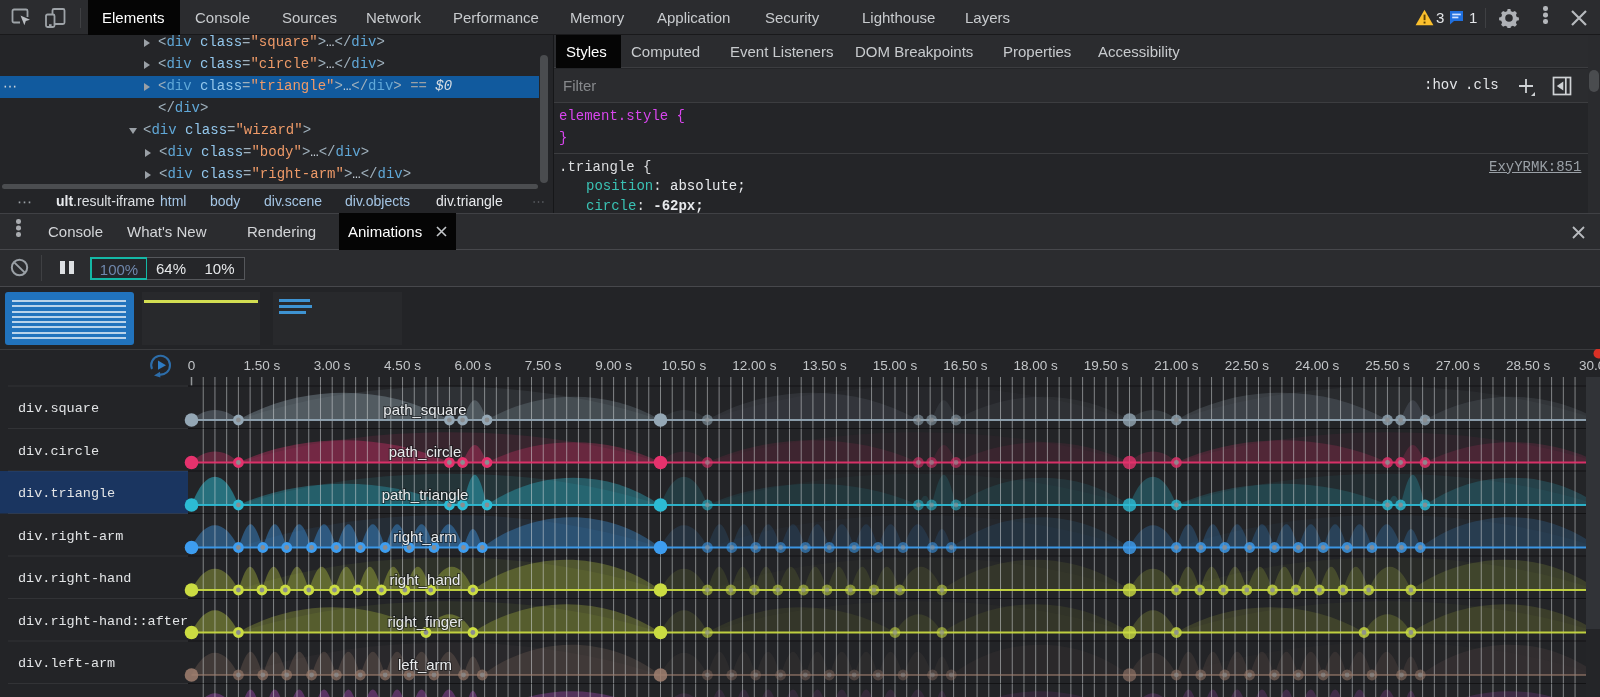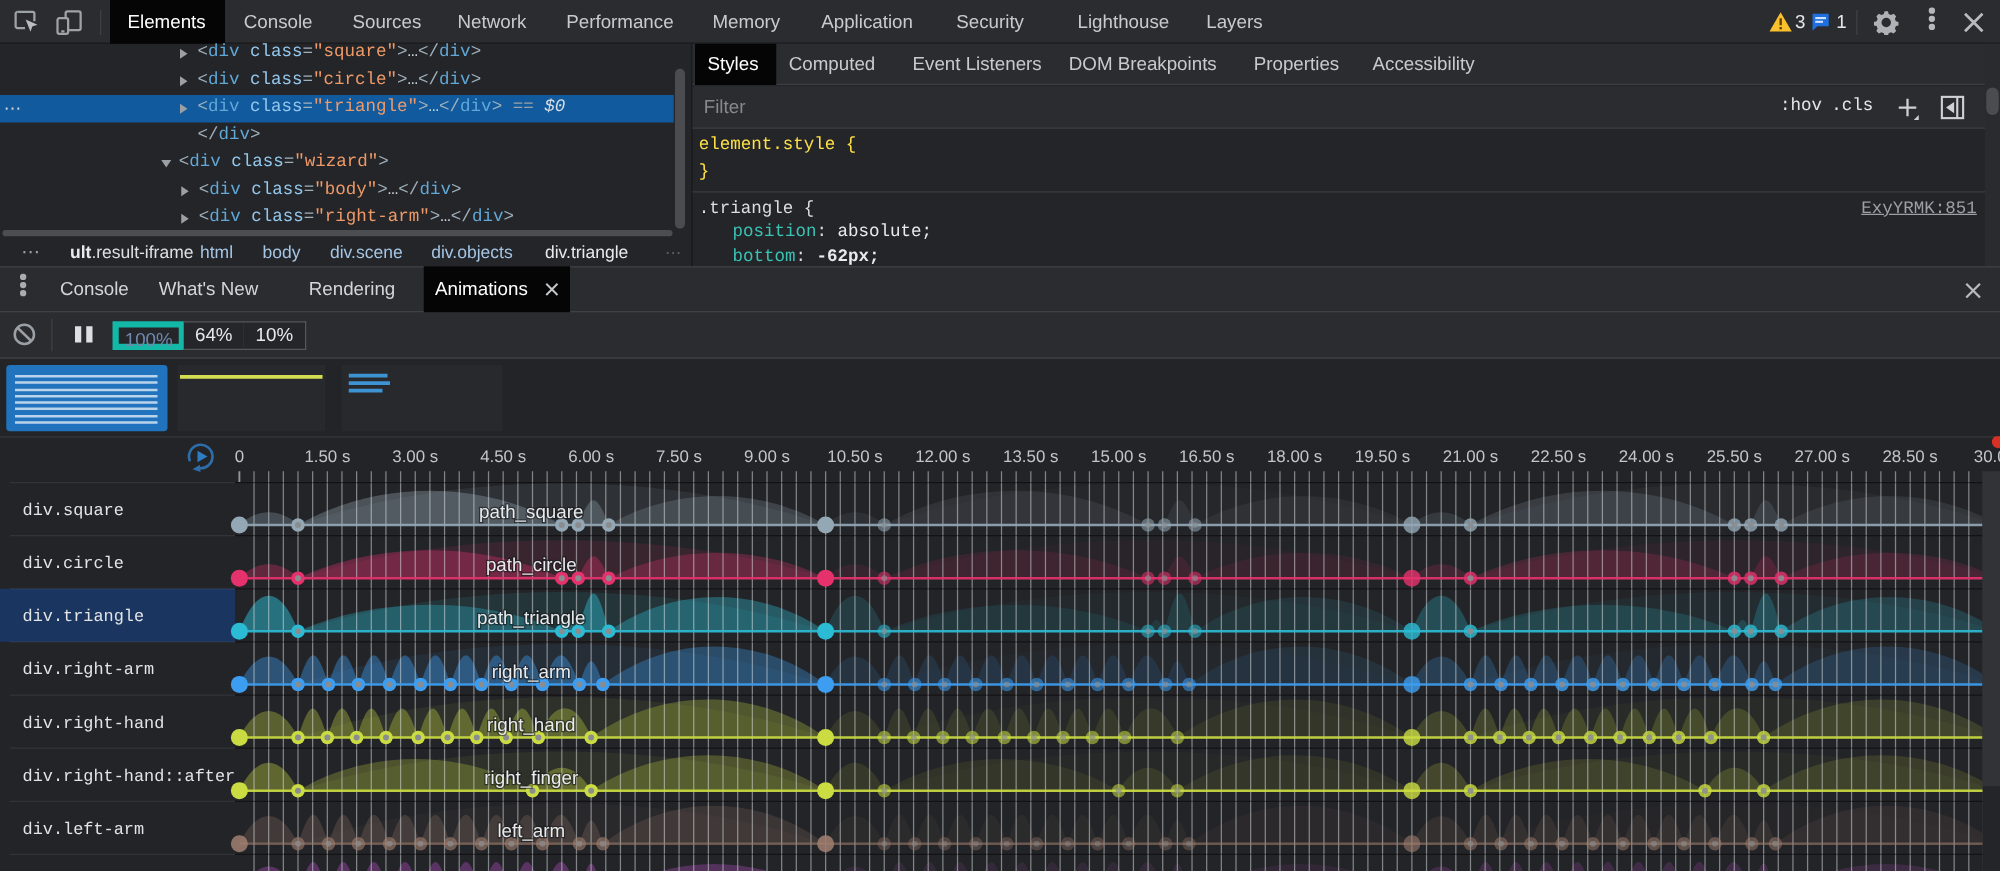--- a/index.html
+++ b/index.html
@@ -94,27 +94,27 @@
 <div class="mono" style="position:absolute;left:1465px;top:69px;height:33px;line-height:33px;font-size:14px;color:#e4e6e9">.cls</div>
 <svg style="position:absolute;left:1518px;top:78px" width="22" height="19" viewBox="0 0 22 19">
  <path d="M8 1 v14 M1 8 h14" stroke="#cfd2d5" stroke-width="1.8"></path>
  <path d="M17 14 v4 h-4 Z" fill="#cfd2d5"></path>
 </svg>
 <svg style="position:absolute;left:1552px;top:76px" width="20" height="20" viewBox="0 0 20 20">
  <rect x="1.5" y="1.5" width="17" height="17" fill="none" stroke="#cfd2d5" stroke-width="1.7"></rect>
  <line x1="13.8" y1="1.5" x2="13.8" y2="18.5" stroke="#cfd2d5" stroke-width="1.7"></line>
  <path d="M11.3 5.5 v9 l-6.5-4.5 Z" fill="#cfd2d5"></path>
 </svg>
-<div class="mono" style="position:absolute;left:559px;top:106px;font-size:14px;line-height:21.5px;color:#fde047;white-space:pre">element.style {
+<div class="mono" style="position:absolute;left:559px;top:106px;font-size:14px;line-height:21.5px;color:#d946ef;white-space:pre">element.style {
 }</div>
 <div style="position:absolute;left:554px;top:152.5px;width:1034px;height:1px;background:#3c3d40"></div>
 <div class="mono" style="position:absolute;left:559px;top:156.5px;font-size:14px;line-height:21px;color:#dcdee0">.triangle {</div>
 <div class="mono" style="position:absolute;left:1489px;top:156.5px;font-size:14px;line-height:21px;color:#9aa0a6;text-decoration:underline">ExyYRMK:851</div>
 <div class="mono" style="position:absolute;left:586px;top:177px;font-size:14px;line-height:19.5px;white-space:pre"><span style="color:#3ac2b4">position</span><span style="color:#dcdee0">: </span><span style="color:#e8eaed;font-weight:normal">absolute;</span>
-<span style="color:#3ac2b4">bottom</span><span style="color:#dcdee0">: </span><span style="color:#e8eaed;font-weight:bold">-62px;</span></div>
+<span style="color:#3ac2b4">circle</span><span style="color:#dcdee0">: </span><span style="color:#e8eaed;font-weight:bold">-62px;</span></div>
 <div style="position:absolute;left:1588px;top:35px;width:12px;height:178px;background:#2a2b2e"></div>
 <div style="position:absolute;left:1589px;top:70px;width:10px;height:22px;background:#4a4c4f;border-radius:5px"></div>
 
 <div style="position:absolute;left:0;top:213px;width:1600px;height:37px;background:#2b2c2f;border-top:1px solid #404145;border-bottom:1px solid #47484c"></div>
 
 <div style="position:absolute;left:16px;top:219px;width:4.5px;height:4.5px;border-radius:50%;background:#a9acb0;box-shadow:0 6.5px 0 #a9acb0, 0 13px 0 #a9acb0"></div>
 <div style="position:absolute;left:48px;top:213px;height:37px;line-height:37px;font-size:15px;color:#d3d5d8">Console</div>
 <div style="position:absolute;left:127px;top:213px;height:37px;line-height:37px;font-size:15px;color:#d3d5d8">What's New</div>
 <div style="position:absolute;left:247px;top:213px;height:37px;line-height:37px;font-size:15px;color:#d3d5d8">Rendering</div>
 <div style="position:absolute;left:339px;top:213px;width:117px;height:37px;background:#050505"></div>
@@ -127,21 +127,21 @@
   </svg>
 
 <div style="position:absolute;left:0;top:250px;width:1600px;height:37px;background:#2b2c2f;border-bottom:1px solid #47484c"></div>
 
 <svg style="position:absolute;left:10px;top:258px" width="19" height="19" viewBox="0 0 19 19">
  <circle cx="9.5" cy="9.5" r="7.7" fill="none" stroke="#9aa0a6" stroke-width="2"></circle>
  <line x1="4.2" y1="4.4" x2="14.8" y2="14.6" stroke="#9aa0a6" stroke-width="2"></line>
 </svg>
 <div style="position:absolute;left:41px;top:255px;width:1px;height:26px;background:#3f4043"></div>
 <div style="position:absolute;left:60px;top:261px;width:4.5px;height:13px;background:#dde0e3;box-shadow:9px 0 0 #dde0e3"></div>
-<div style="position:absolute;left:90px;top:256.5px;width:58px;height:23px;border:5px solid #14b8a6;background:#25262a;color:#6f87ac;font-size:15px;text-align:center;line-height:21px">100%</div>
+<div style="position:absolute;left:90px;top:256.5px;width:58px;height:23px;border:2px solid #14b8a6;background:#25262a;color:#6f87ac;font-size:15px;text-align:center;line-height:21px">100%</div>
 <div style="position:absolute;left:147px;top:256.5px;width:49px;height:23px;border:1px solid #55575b;border-left:none;background:#252629;color:#e6e8ea;font-size:15px;text-align:center;line-height:21px">64%</div>
 <div style="position:absolute;left:195px;top:256.5px;width:50px;height:23px;border:1px solid #55575b;border-left:none;background:#252629;color:#e6e8ea;font-size:15px;text-align:center;line-height:21px">10%</div>
 
 <div style="position:absolute;left:0;top:287px;width:1600px;height:62px;background:#232427"></div>
 
 <div style="position:absolute;left:5px;top:292px;width:128.5px;height:53px;background:#2173bd;border-radius:3px">
     <div style="position:absolute;left:7px;top:8px;width:114px;height:2px;background:#b9d3ea"></div>
     <div style="position:absolute;left:7px;top:13px;width:114px;height:2px;background:#b9d3ea"></div>
     <div style="position:absolute;left:7px;top:19px;width:114px;height:2px;background:#b9d3ea"></div>
     <div style="position:absolute;left:7px;top:24px;width:114px;height:2px;background:#b9d3ea"></div>

